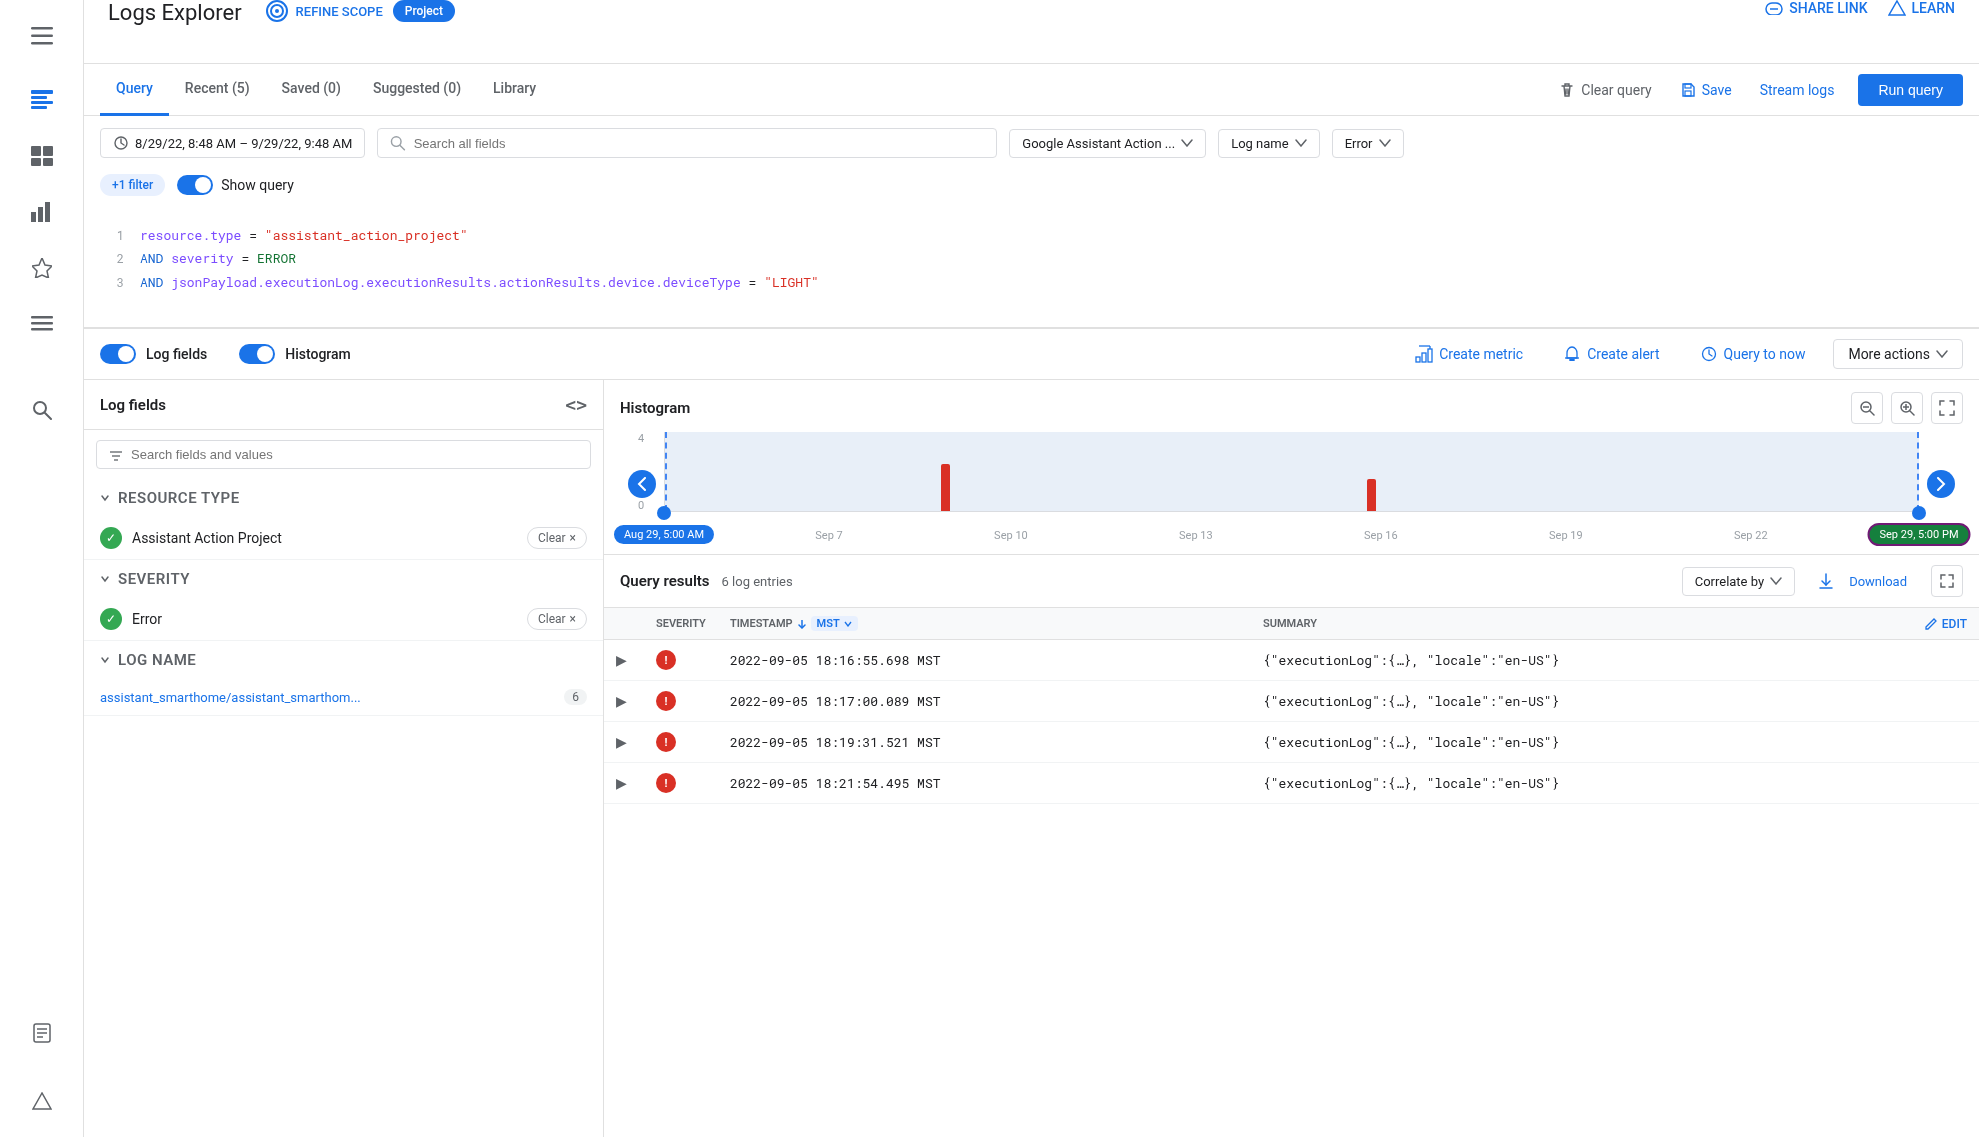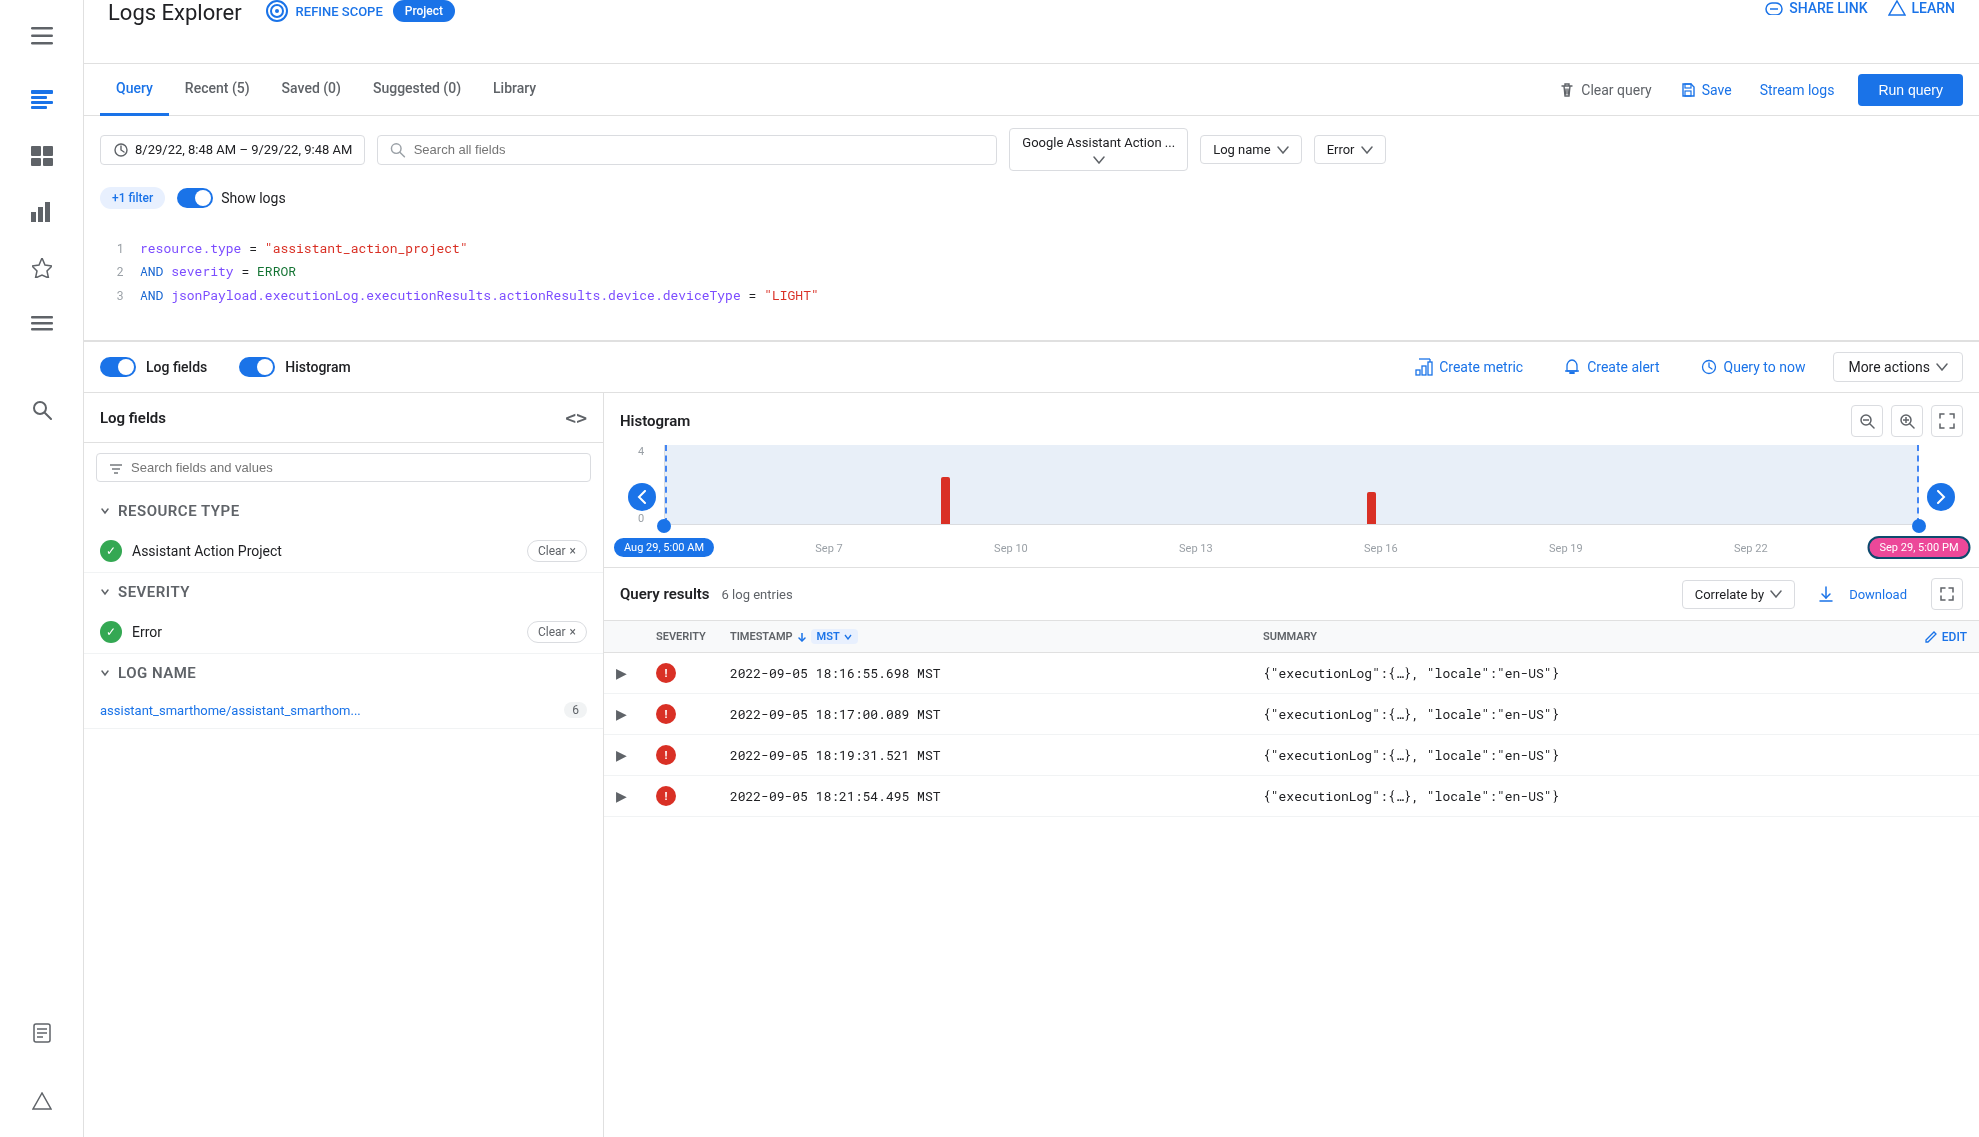--- a/index.html
+++ b/index.html
@@ -44,21 +44,21 @@
     .tab-action-btn.blue { color: #1a73e8; }
     .run-query-btn { background: #1a73e8; color: #fff; padding: 8px 20px; border-radius: 4px; font-size: 14px; font-weight: 500; cursor: pointer; border: none; margin-left: 8px; }
 
     
     .filters-row {
       display: flex; align-items: center; padding: 12px 16px; gap: 12px; flex-wrap: wrap;
     }
     .date-filter { display: flex; align-items: center; gap: 6px; border: 1px solid #dadce0; border-radius: 4px; padding: 6px 12px; font-size: 13px; cursor: pointer; }
     .search-box { flex: 1; max-width: 620px; display: flex; align-items: center; gap: 8px; border: 1px solid #dadce0; border-radius: 4px; padding: 6px 12px; font-size: 13px; }
     .search-box input { border: none; outline: none; font-size: 13px; width: 100%; color: #5f6368; }
-    .resource-filter { display: flex; align-items: center; gap: 6px; border: 1px solid #dadce0; border-radius: 4px; padding: 6px 12px; font-size: 13px; cursor: pointer; max-width: 240px; overflow: hidden; flex-direction: column; }
+    .resource-filter { display: flex; align-items: center; gap: 6px; border: 1px solid #dadce0; border-radius: 4px; padding: 6px 12px; font-size: 13px; cursor: pointer; max-width: 240px; overflow: hidden; }
     .log-name-filter { display: flex; align-items: center; gap: 6px; border: 1px solid #dadce0; border-radius: 4px; padding: 6px 12px; font-size: 13px; cursor: pointer; }
     .error-filter { display: flex; align-items: center; gap: 6px; border: 1px solid #dadce0; border-radius: 4px; padding: 6px 12px; font-size: 13px; cursor: pointer; }
 
     
     .filter-row2 { display: flex; align-items: center; padding: 4px 16px 12px; gap: 12px; }
     .filter-chip { background: #e8f0fe; color: #1a73e8; border-radius: 16px; padding: 4px 12px; font-size: 12px; cursor: pointer; font-weight: 500; }
     .show-query { display: flex; align-items: center; gap: 8px; font-size: 14px; color: #202124; cursor: pointer; }
     .toggle { width: 36px; height: 20px; background: #1a73e8; border-radius: 10px; position: relative; cursor: pointer; }
     .toggle-thumb { width: 16px; height: 16px; background: #fff; border-radius: 50%; position: absolute; right: 2px; top: 2px; }
 
@@ -316,21 +316,21 @@
           </svg>
       </div>
     </div>
 
     <div class="filter-row2">
       <div class="filter-chip">+1 filter</div>
       <div class="show-query">
         <div class="toggle">
           <div class="toggle-thumb"></div>
         </div>
-        <span>Show logs</span>
+        <span>Show query</span>
       </div>
     </div>
 
     <div class="query-editor">
       <div class="line">
         <span class="line-num">1</span>
         <span>
           <span class="kw-purple">resource.type</span>
           <span class="op"> = </span>
           <span class="kw-red">"assistant_action_project"</span>
@@ -537,21 +537,21 @@
                 <div style="position:absolute;bottom:0;left:56%;width:9px;height:40%;background:#d93025;border-radius:2px 2px 0 0;"></div>
               </div>
 
               <div style="position:absolute;left:0;bottom:-8px;">
                 <div style="width:14px;height:14px;background:#1a73e8;border-radius:50%;transform:translateX(-50%);cursor:pointer;"></div>
                 <div style="position:absolute;bottom:-26px;left:0;transform:translateX(-50%);background:#1a73e8;color:#fff;border-radius:16px;padding:3px 10px;font-size:11px;white-space:nowrap;border:2px solid #fff;">Aug 29, 5:00 AM</div>
               </div>
 
               <div style="position:absolute;right:0;bottom:-8px;">
                 <div style="width:14px;height:14px;background:#1a73e8;border-radius:50%;transform:translateX(50%);cursor:pointer;"></div>
-                <div style="position:absolute;bottom:-26px;right:0;transform:translateX(50%);background:#ec4899;color:#fff;border-radius:16px;padding:3px 10px;font-size:11px;white-space:nowrap;border:2px solid #0c4a6e;">Sep 29, 5:00 PM</div>
+                <div style="position:absolute;bottom:-26px;right:0;transform:translateX(50%);background:#15803d;color:#fff;border-radius:16px;padding:3px 10px;font-size:11px;white-space:nowrap;border:2px solid #701a75;">Sep 29, 5:00 PM</div>
               </div>
             </div>
 
             <div style="position:absolute;left:36px;right:36px;bottom:0;display:flex;justify-content:space-between;font-size:11px;color:#9aa0a6;padding-top:2px;">
               <span></span>
               <span>Sep 7</span>
               <span>Sep 10</span>
               <span>Sep 13</span>
               <span>Sep 16</span>
               <span>Sep 19</span>

